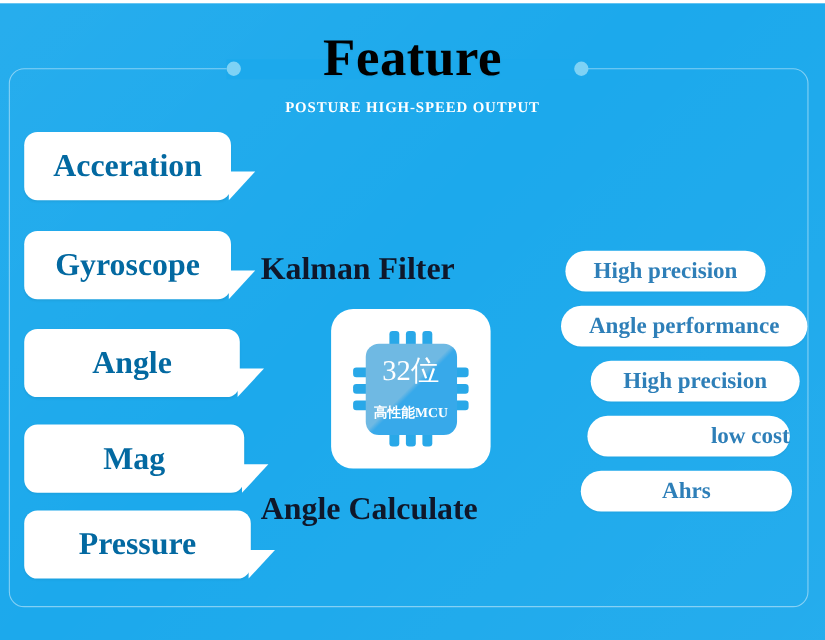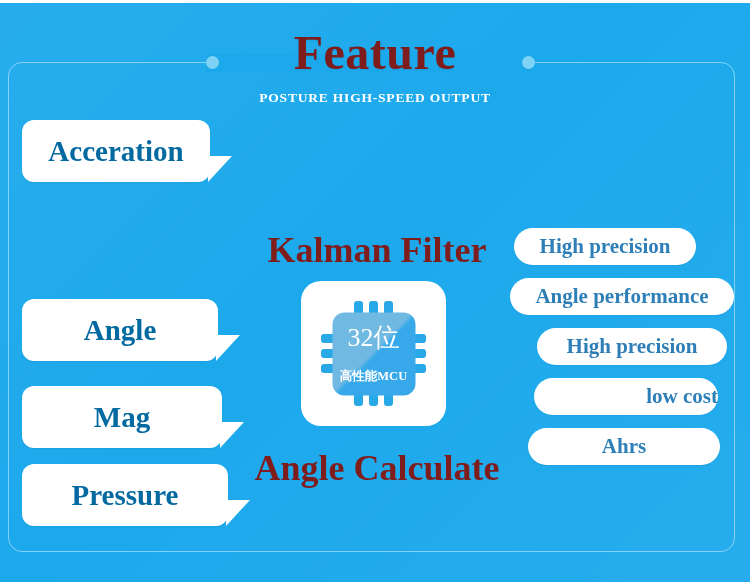--- a/index.html
+++ b/index.html
@@ -75,21 +75,21 @@
     position: absolute;
     left: 0;
     top: 28px;
     width: 750px;
     text-align: center;
   }
   #page-title {
     font-family: "Liberation Serif", serif;
     font-size: 48px;
     font-weight: bold;
-    color: #7f1d1d;
+    color: #000000;
     letter-spacing: 0.5px;
     line-height: 1.05;
     text-shadow: 0 1px 2px rgba(0,0,0,0.07);
   }
   #page-subtitle {
     margin-top: 12px;
     font-family: "Liberation Serif", serif;
     font-size: 13.5px;
     font-weight: bold;
     color: #ffffff;
@@ -128,25 +128,24 @@
   #bubble-1 { top: 210px; width: 188px; }
   #bubble-2 { top: 299px; width: 196px; }
   #bubble-3 { top: 386px; width: 200px; }
   #bubble-4 { top: 464px; width: 206px; }
 
   
   .center-caption {
     position: absolute;
     width: 280px;
     left: 237px;
-    text-align: center;
-    font-family: "Liberation Serif", serif;
-    font-size: 36px;
-    font-weight: bold;
-    color: #7f1d1d;
+    font-family: "Liberation Serif", serif;
+    font-size: 29px;
+    font-weight: bold;
+    color: #0f172a;
     white-space: nowrap;
   }
   #caption-top    { top: 229px; }
   #caption-bottom { top: 447px; }
 
   #chip-card {
     position: absolute;
     left: 301px;
     top: 281px;
     width: 145px;
@@ -230,20 +229,24 @@
 
   <div id="header">
     <div id="page-title">Feature</div>
     <div id="page-subtitle">POSTURE HIGH-SPEED OUTPUT</div>
   </div>
 
   <div class="bubble" id="bubble-0">
     <span class="bubble-label">Acceration</span>
     <span class="bubble-tail"></span>
   </div>
+  <div class="bubble" id="bubble-1">
+    <span class="bubble-label">Gyroscope</span>
+    <span class="bubble-tail"></span>
+  </div>
   <div class="bubble" id="bubble-2">
     <span class="bubble-label">Angle</span>
     <span class="bubble-tail"></span>
   </div>
   <div class="bubble" id="bubble-3">
     <span class="bubble-label">Mag</span>
     <span class="bubble-tail"></span>
   </div>
   <div class="bubble" id="bubble-4">
     <span class="bubble-label">Pressure</span>

